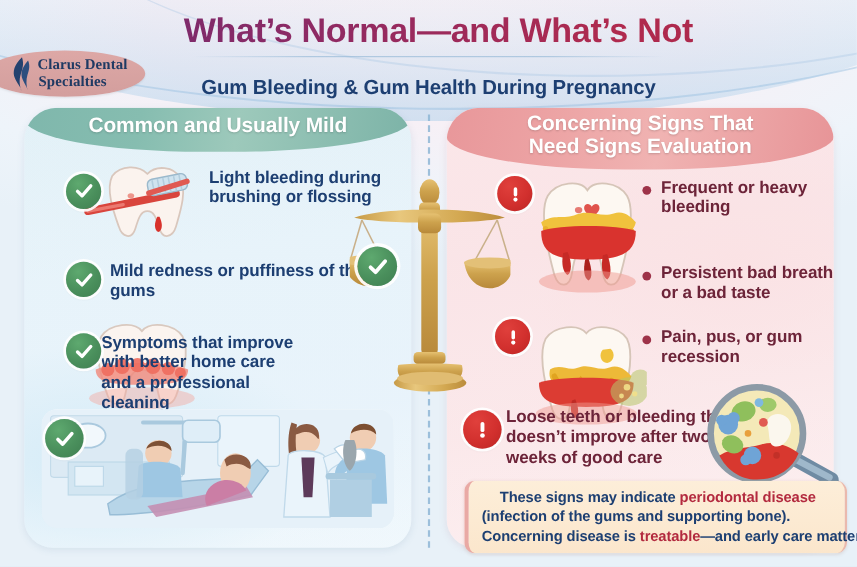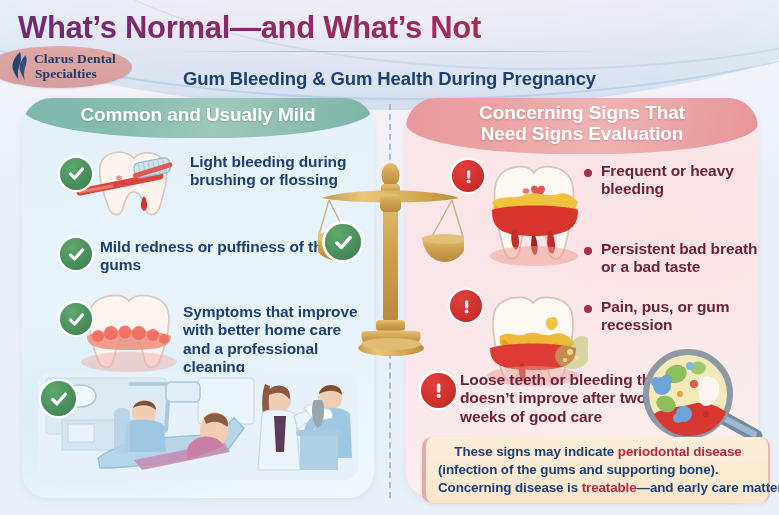--- a/index.html
+++ b/index.html
@@ -71,21 +71,21 @@
     font-weight: 700;
     line-height: 1.08;
     letter-spacing: 0.1px;
   }
   .logo-text div:last-child { margin-left: 1px; }
 
   
   .title {
     position: absolute;
     top: 10px; left: 0; right: 0;
-    text-align: left;
+    text-align: center;
     font-size: 31px;
     font-weight: 700;
     letter-spacing: -0.3px;
     background: linear-gradient(95deg, #6c2b73 0%, #8e2a64 35%, #b02a4e 72%, #a8274b 100%);
     -webkit-background-clip: text;
     background-clip: text;
     color: transparent;
     -webkit-text-fill-color: transparent;
     z-index: 10;
     margin-left: 18px;
@@ -354,21 +354,21 @@
           </g>
           <ellipse cx="55" cy="74" rx="48" ry="10" fill="#f3a8a0" opacity="0.45"></ellipse>
         </svg>
       </div>
       <div class="row" style="left:38px; top:205px; width:310px;">
         <div class="badge badge-check">
           <svg width="19" height="19" viewBox="0 0 19 19">
               <path d="M3.5 10 L7.6 14 L15.5 5" stroke="#ffffff" stroke-width="3.1" fill="none" stroke-linecap="round" stroke-linejoin="round"></path>
             </svg>
         </div>
-        <div class="row-text" style="margin-left:91px; width:185px;">Symptoms that improve with better home care and a professional cleaning</div>
+        <div class="row-text" style="width:185px;">Symptoms that improve with better home care and a professional cleaning</div>
       </div>
     </div>
   </div>
 
   <div class="clinic">
     <svg width="320" height="108" viewBox="0 0 320 108">
       <rect x="0" y="0" width="320" height="108" fill="#e6f1f9"></rect>
       <rect x="8" y="6" width="120" height="56" rx="3" fill="#dceaf4" stroke="#c2dae9" stroke-width="1"></rect>
       <ellipse cx="42" cy="24" rx="16" ry="11" fill="#f2f8fc" stroke="#aac9de" stroke-width="1.6"></ellipse>
       <rect x="24" y="48" width="92" height="30" fill="#d3e6f2" stroke="#bcd8e8" stroke-width="1"></rect>

